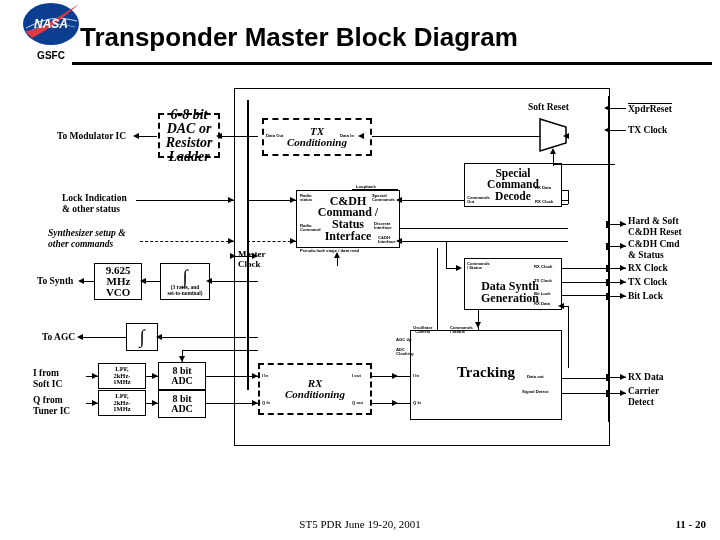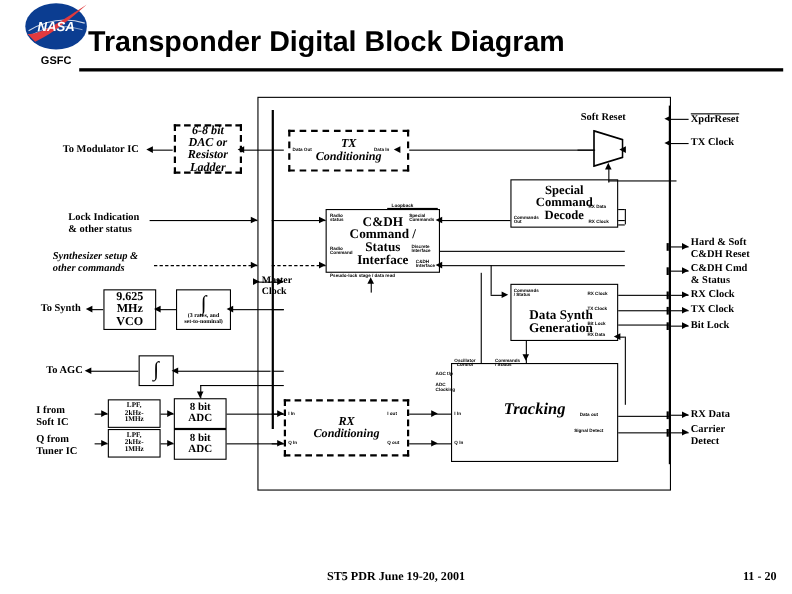--- a/index.html
+++ b/index.html
@@ -11,21 +11,21 @@
   .abs{position:absolute;}
   
   #nasa-logo{left:20px;top:1px;width:62px;height:46px;}
   #gsfc{left:20px;top:50px;width:62px;text-align:center;
         font-family:"Liberation Sans",sans-serif;font-size:10px;font-weight:bold;color:#000;}
   #page-title{left:80px;top:22px;font-family:"Liberation Sans",sans-serif;
         font-size:26px;font-weight:bold;color:#000;letter-spacing:0px;white-space:nowrap;}
   #title-rule{left:72px;top:62px;width:640px;height:3px;background:#000;}
   
   #footer-center{left:0;top:518px;width:720px;text-align:center;
-        font-family:"Liberation Serif",serif;font-size:11px;font-weight:bold;}
+        font-family:"Liberation Serif",serif;font-size:11px;font-weight:normal;}
   #footer-page{right:14px;top:518px;font-family:"Liberation Serif",serif;
         font-size:11px;font-weight:bold;}
   
   #diagram-frame{left:234px;top:88px;width:374px;height:356px;border:1.5px solid #000;
         background:transparent;}
   
   .box{border:1.5px solid #000;background:#fff;box-sizing:border-box;
        display:flex;align-items:center;justify-content:center;text-align:center;}
   .dashed{border:2px dashed #000;}
   .blk-title{font-family:"Liberation Serif",serif;font-weight:bold;color:#000;line-height:1.0;}
@@ -65,21 +65,21 @@
 <div class="abs" id="nasa-logo">
   <svg width="62" height="46" viewBox="0 0 62 46">
     <ellipse cx="31" cy="23" rx="28" ry="21" fill="#0b3d91"></ellipse>
     <path d="M6 27 Q31 12 57 20" stroke="#ffffff" stroke-width="1" fill="none" opacity="0.8"></path>
     <path d="M8 31 Q30 18 55 26" stroke="#ffffff" stroke-width="0.8" fill="none" opacity="0.6"></path>
     <path d="M5 30 C20 30 38 16 59 3 C44 16 30 28 12 37 Z" fill="#e03a3e"></path>
     <text x="31" y="27" font-family="Liberation Sans, sans-serif" font-size="12" font-weight="bold" fill="#ffffff" text-anchor="middle" font-style="italic">NASA</text>
   </svg>
 </div>
 <div class="abs" id="gsfc">GSFC</div>
-<div class="abs" id="page-title">Transponder Digital Block Diagram</div>
+<div class="abs" id="page-title">Transponder Master Block Diagram</div>
 <div class="abs" id="title-rule"></div>
 
 <div class="abs" id="diagram-frame"></div>
 
 <div class="sig" style="left:57px;top:131px;">To Modulator IC</div>
 <div class="h-line" style="left:137px;top:136px;width:20px;"></div>
 <div class="arr arr-l" style="left:133px;top:132.5px;"></div>
 
 <div class="sig" style="left:62px;top:193px;white-space:pre;">Lock Indication
 &amp; other status</div>
@@ -103,29 +103,29 @@
 Soft IC</div>
 <div class="h-line" style="left:86px;top:376px;width:12px;"></div>
 <div class="arr arr-r" style="left:92px;top:372.5px;"></div>
 
 <div class="sig" style="left:33px;top:395px;white-space:pre;">Q from
 Tuner IC</div>
 <div class="h-line" style="left:86px;top:403px;width:12px;"></div>
 <div class="arr arr-r" style="left:92px;top:399.5px;"></div>
 
 <div class="abs box dashed" style="left:158px;top:113px;width:62px;height:45px;">
-  <div class="blk-title italic" style="font-size:11px;white-space:pre;">6-8 bit
+  <div class="blk-title italic" style="font-size:14px;white-space:pre;">6-8 bit
 DAC or
 Resistor
 Ladder</div>
 </div>
 <div class="h-line" style="left:220px;top:136px;width:38px;"></div>
 <div class="arr arr-l" style="left:216px;top:132.5px;"></div>
 
-<div class="abs box" style="left:94px;top:263px;width:48px;height:37px;">
+<div class="abs box" style="left:94px;top:263px;width:48px;height:37px;text-align:right;">
   <div class="blk-title" style="font-size:11px;white-space:pre;">9.625
 MHz
 VCO</div>
 </div>
 <div class="h-line" style="left:142px;top:281px;width:18px;"></div>
 <div class="arr arr-l" style="left:140px;top:277.5px;"></div>
 
 <div class="abs box" style="left:160px;top:263px;width:50px;height:37px;flex-direction:column;">
   <div class="integ" style="margin-bottom:-3px;">∫</div>
   <div class="sub-note" style="white-space:pre;">(3 rates, and
@@ -262,21 +262,21 @@
 <div class="port" style="left:262px;top:374px;">I In</div>
 <div class="port" style="left:262px;top:401px;">Q In</div>
 <div class="port" style="left:352px;top:374px;">I out</div>
 <div class="port" style="left:352px;top:401px;">Q out</div>
 <div class="h-line" style="left:372px;top:376px;width:38px;"></div>
 <div class="arr arr-r" style="left:392px;top:372.5px;"></div>
 <div class="h-line" style="left:372px;top:403px;width:38px;"></div>
 <div class="arr arr-r" style="left:392px;top:399.5px;"></div>
 
 <div class="abs box" style="left:410px;top:330px;width:152px;height:90px;">
-  <div class="blk-title" style="font-size:15px;margin-top:-6px;font-style:italic;">Tracking</div>
+  <div class="blk-title" style="font-size:15px;margin-top:-6px;">Tracking</div>
 </div>
 <div class="port" style="left:413px;top:326px;white-space:pre;text-align:center;">Oscillator
 Control</div>
 <div class="port" style="left:450px;top:326px;white-space:pre;">Commands
 / Status</div>
 <div class="port" style="left:396px;top:338px;">AGC t/p</div>
 <div class="port" style="left:396px;top:348px;white-space:pre;">ADC
 Clocking</div>
 <div class="port" style="left:413px;top:374px;">I In</div>
 <div class="port" style="left:413px;top:401px;">Q In</div>

